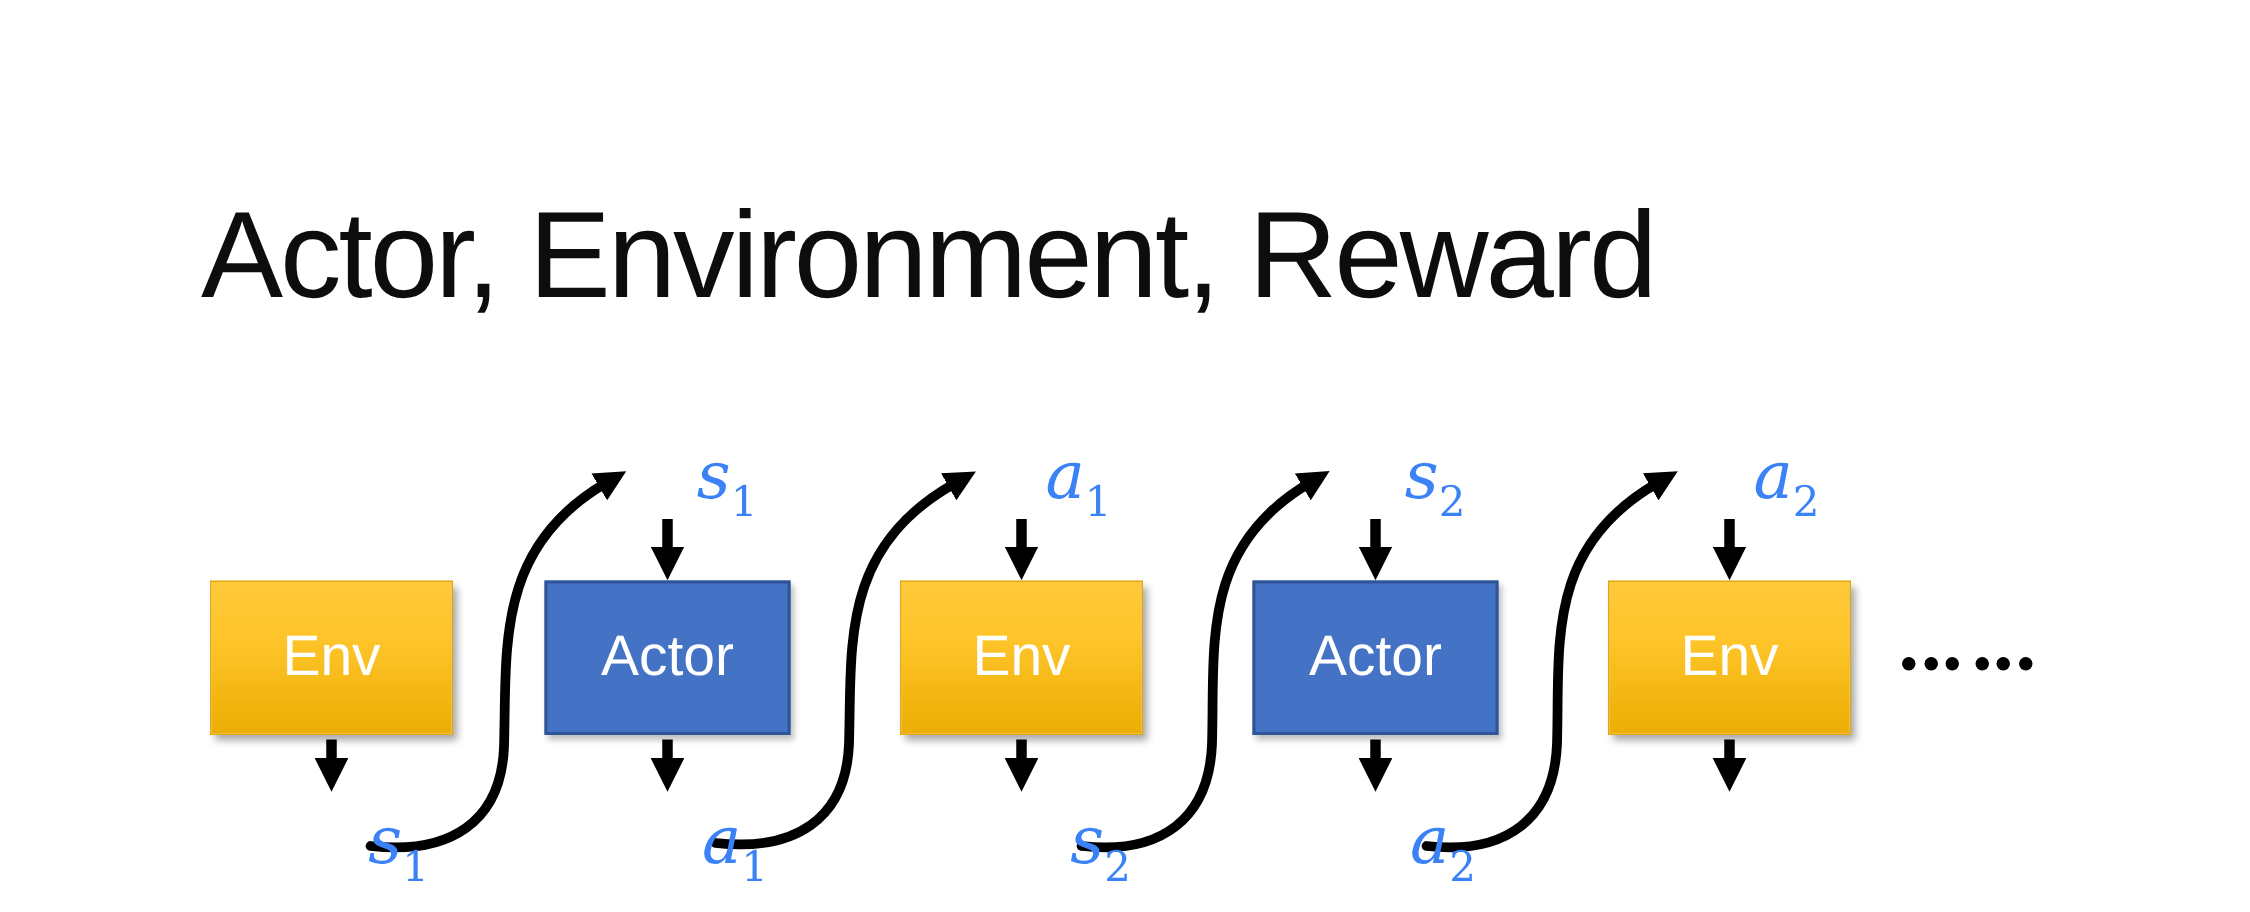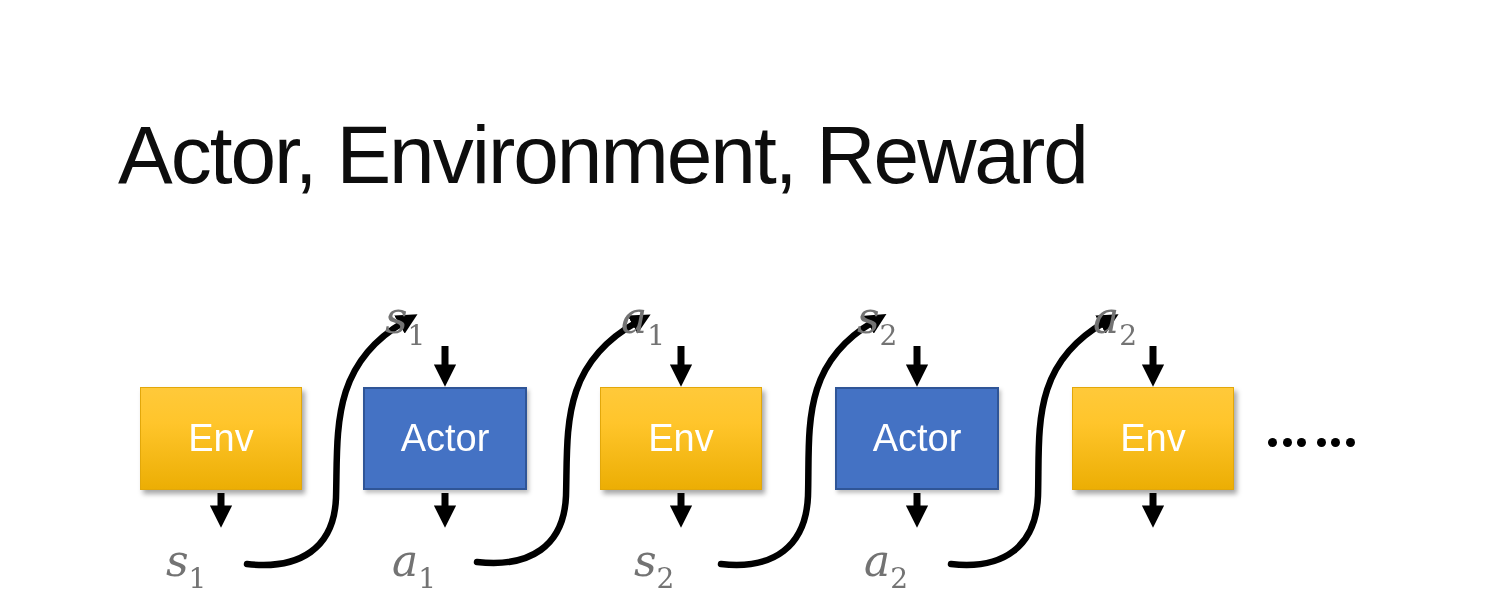--- a/index.html
+++ b/index.html
@@ -18,21 +18,21 @@
   .stage{
     position:relative;
     width:1500px;height:608px;
     background:var(--bg);
     overflow:hidden;
     margin:0 auto;
   }
   .slide-title{
     position:absolute;
     left:118px;top:108px;
-    margin:0;
+    margin:16px;
     font-family:"Liberation Sans",sans-serif;
     font-size:82px;
     font-weight:300;
     letter-spacing:-2px;
     color:var(--title_color);
     white-space:nowrap;
   }
   .arrow-layer{
     position:absolute;left:0;top:0;width:1500px;height:608px;
     pointer-events:none;
@@ -68,23 +68,23 @@
   }
   .box.actor{
     background:var(--actor_fill);
     border:2.5px solid var(--actor_border);
     box-shadow:2px 3px 4px rgba(0,0,0,0.25);
   }
   .mlabel{
     position:absolute;
     width:120px;
     height:50px;
-    text-align:left;
+    text-align:right;
     white-space:nowrap;
-    color:#737373;
+    color:#3b82f6;
   }
   .mlabel .mvar{
     font-family:"DejaVu Serif","Liberation Serif",serif;
     font-style:italic;
     font-size:44px;
     line-height:50px;
   }
   .mlabel .msub{
     font-family:"DejaVu Serif","Liberation Serif",serif;
     font-style:normal;

